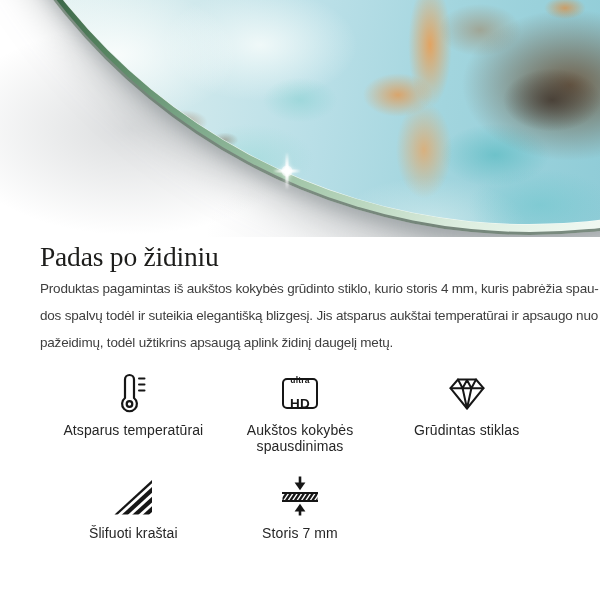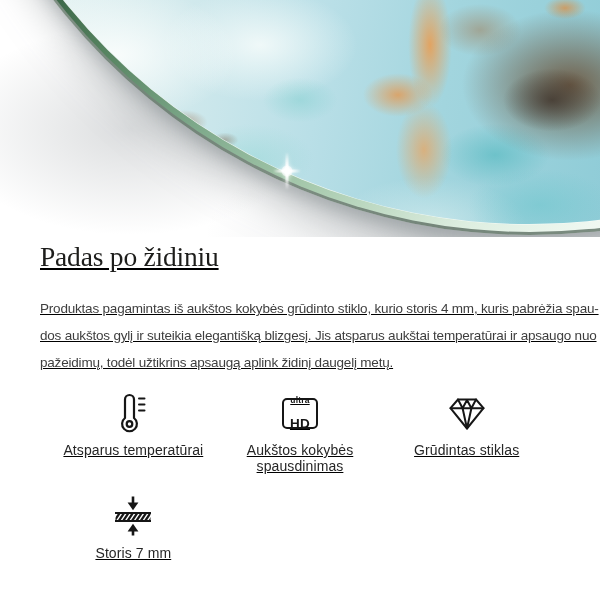--- a/index.html
+++ b/index.html
@@ -53,26 +53,26 @@
   }
   .sparkle{position:absolute;left:270px;top:152px;width:34px;height:38px;filter:drop-shadow(0 0 2px rgba(255,255,255,0.9));}
   .sparkle::before{content:"";position:absolute;left:50%;top:0;bottom:0;width:3px;transform:translateX(-50%);
     background:linear-gradient(to bottom,rgba(255,255,255,0),#fff 42%,#fff 58%,rgba(255,255,255,0));}
   .sparkle::after{content:"";position:absolute;top:50%;left:3px;right:3px;height:3px;transform:translateY(-50%);
     background:linear-gradient(to right,rgba(255,255,255,0),#fff 42%,#fff 58%,rgba(255,255,255,0));}
   .sparkle .core{position:absolute;left:50%;top:50%;width:12px;height:12px;margin:-6px 0 0 -6px;border-radius:50%;
     background:radial-gradient(circle,#fff 0 2.5px,rgba(255,255,255,0.55) 5px,rgba(255,255,255,0) 70%);}
 
   
-  .content{padding:0 40px;text-decoration:underline;}
+  .content{padding:0 40px;}
   h1{
     margin:4px 0 0;font-family:"Liberation Serif",serif;font-weight:400;
     font-size:27.5px;line-height:32px;letter-spacing:-0.2px;color:var(--heading-color,#1d1d1b);
   }
-  .para{margin-top:22px;font-size:13.5px;line-height:27px;letter-spacing:-0.2px;color:var(--body-color,#3e3e3e);}
+  .para{margin-top:2px;font-size:13.5px;line-height:27px;letter-spacing:-0.2px;color:var(--body-color,#3e3e3e);}
   .para .pline{display:block;white-space:nowrap;}
 
   
   .features{margin-top:15px;padding:0 10px;display:grid;grid-template-columns:repeat(3,1fr);row-gap:20px;}
   .feature{display:flex;flex-direction:column;align-items:center;}
   .ficon{height:44px;display:flex;align-items:center;justify-content:center;color:var(--icon-color,#161616);}
   .flabel{margin-top:7px;font-size:14px;letter-spacing:0.1px;color:var(--label-color,#262626);text-align:center;}
   .uhd-box{width:36px;height:31px;border:2.4px solid var(--icon-color,#161616);border-radius:5px;
     display:flex;flex-direction:column;align-items:center;justify-content:center;line-height:1;box-sizing:border-box;}
   .uhd-top{font-size:8.5px;font-weight:700;letter-spacing:0.2px;}
@@ -90,21 +90,21 @@
   <div class="sparkle">
       <span class="core"></span>
     </div>
 </div>
 
 <div class="content">
   <h1><span>Padas po židiniu</span><br></h1>
 
   <div class="para">
     <span class="pline">Produktas pagamintas iš aukštos kokybės grūdinto stiklo, kurio storis 4 mm, kuris pabrėžia spau-</span>
-    <span class="pline">dos aukštos gylį ir suteikia elegantišką blizgesį. Jis atsparus aukštai temperatūrai ir apsaugo nuo</span>
+    <span class="pline">dos spalvų todėl ir suteikia elegantišką blizgesį. Jis atsparus aukštai temperatūrai ir apsaugo nuo</span>
     <span class="pline">pažeidimų, todėl užtikrins apsaugą aplink židinį daugelį metų.</span>
   </div>
 
   <div class="features">
 
     <div class="feature">
       <div class="ficon">
         <svg width="44" height="44" viewBox="0 0 44 44" fill="none" stroke="currentColor">
           <path d="M14 8.5 a4.5 4.5 0 0 1 9 0 V27 a7.4 7.4 0 1 1 -9 0 Z" stroke-width="2.2" stroke-linejoin="round"></path>
           <circle cx="18.5" cy="33" r="2.8" stroke-width="2.2"></circle>
@@ -130,20 +130,40 @@
         <svg width="44" height="44" viewBox="0 0 44 44" fill="none" stroke="currentColor" stroke-width="2" stroke-linejoin="round" stroke-linecap="round">
           <path d="M13 8.5 H31 L38.5 17.2 L22 37.5 L5.5 17.2 Z"></path>
           <path d="M5.5 17.2 H38.5"></path>
           <path d="M13 8.5 L17.6 17.2 L22 9 L26.4 17.2 L31 8.5"></path>
           <path d="M17.6 17.2 L22 37.5 L26.4 17.2"></path>
         </svg>
       </div>
       <div class="flabel">Grūdintas stiklas</div>
     </div>
 
+    <div class="feature">
+      <div class="ficon">
+        <svg width="44" height="44" viewBox="0 0 44 44" stroke="currentColor">
+          <defs>
+              <clipPath id="triclip">
+                <path d="M3.5 40.5 L41 40.5 L41 6 Z"></path>
+              </clipPath>
+            </defs>
+          <g clip-path="url(#triclip)" stroke-width="4.2">
+            <line x1="2" y1="42" x2="42.5" y2="5"></line>
+            <line x1="6.8" y1="47.2" x2="47.3" y2="10.2"></line>
+            <line x1="11.6" y1="52.4" x2="52.1" y2="15.4"></line>
+            <line x1="16.4" y1="57.6" x2="56.9" y2="20.6"></line>
+            <line x1="21.2" y1="62.8" x2="61.7" y2="25.8"></line>
+            <line x1="26" y1="68" x2="66.5" y2="31"></line>
+          </g>
+        </svg>
+      </div>
+      <div class="flabel">Šlifuoti kraštai</div>
+    </div>
 
     <div class="feature">
       <div class="ficon">
         <svg width="44" height="44" viewBox="0 0 44 44" stroke="currentColor">
           <defs>
               <clipPath id="barclip">
                 <rect x="4.5" y="19.8" width="35" height="6.6"></rect>
               </clipPath>
             </defs>
           <line x1="4" y1="19" x2="40" y2="19" stroke-width="2.2"></line>

